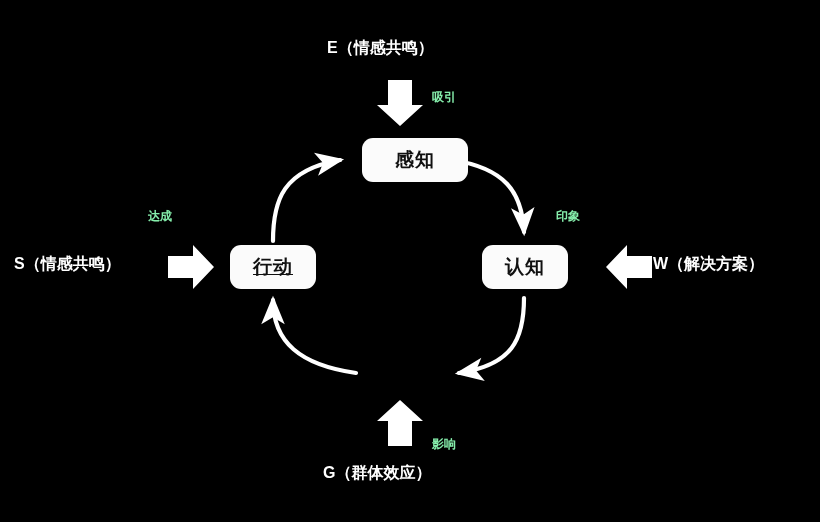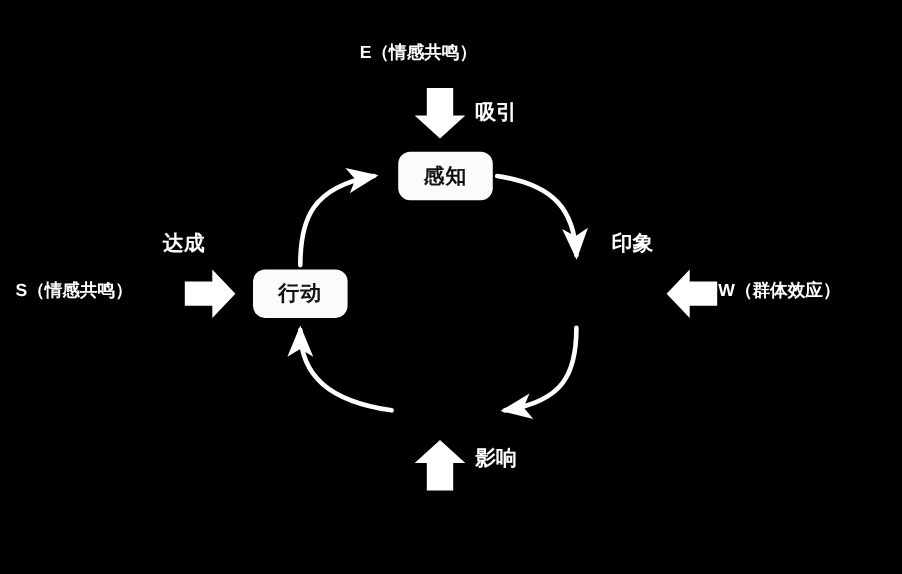--- a/index.html
+++ b/index.html
@@ -29,51 +29,51 @@
     display: flex;
     align-items: center;
     justify-content: center;
     color: #111111;
     font-size: 19px;
     font-weight: 600;
     letter-spacing: 1px;
     box-sizing: border-box;
     z-index: 5;
   }
-  .node-perceive { left: 362px; top: 138px; width: 86px; height: 44px; }
+  .node-perceive { left: 362px; top: 138px; width: 106px; height: 44px; }
   .node-cognize  { left: 482px; top: 245px; width: 86px; height: 44px; }
   .node-decide   { left: 362px; top: 350px; width: 86px; height: 44px; }
-  .node-act      { left: 230px; top: 245px; width: 86px; height: 44px; }
+  .node-act      { left: 230px; top: 245px; width: 86px; height: 44px; text-decoration: underline; }
 
   .ext-label {
     position: absolute;
     color: #ffffff;
     font-size: 16px;
     font-weight: bold;
     white-space: nowrap;
     z-index: 6;
     letter-spacing: 0px;
   }
   .label-e { left: 327px; top: 38px; }
   .label-g { left: 323px; top: 463px; }
   .label-s { left: 14px;  top: 254px; }
   .label-w { left: 653px; top: 254px; }
 
   .edge-label {
     position: absolute;
-    color: #ffffff;
-    font-size: 19px;
+    color: #86efac;
+    font-size: 12px;
     font-weight: 600;
     white-space: nowrap;
     z-index: 6;
     text-align: right;
   }
   .label-attract { left: 432px; top: 89px; }
   .label-impress { left: 556px; top: 208px; }
-  .label-influence { left: 432px; top: 404px; }
+  .label-influence { left: 432px; top: 436px; }
   .label-achieve { left: 148px; top: 208px; }
 </style>
 </head>
 <body>
 
 <div id="canvas">
 
   <svg class="svg-layer" viewBox="0 0 820 522" xmlns="http://www.w3.org/2000/svg">
     <defs>
       <marker id="ah" markerWidth="10" markerHeight="10" refX="6.2" refY="3.2" orient="auto" markerUnits="strokeWidth">
@@ -97,26 +97,30 @@
     <polygon fill="#ffffff" points="400,400 423,421 412,421 412,446 388,446 388,421 377,421"></polygon>
 
     <polygon fill="#ffffff" points="168,256 193,256 193,245 214,267 193,289 193,278 168,278"></polygon>
 
     <polygon fill="#ffffff" points="606,267 627,245 627,256 652,256 652,278 627,278 627,289"></polygon>
   </svg>
 
   <div class="node node-perceive">
     <span>感知</span>
   </div>
+  <div class="node node-cognize">
+    <span>认知</span>
+  </div>
   <div class="node node-act">
     <span>行动</span>
   </div>
 
   <div class="ext-label label-e">E（情感共鸣）</div>
-  <div class="ext-label label-w">W（群体效应）</div>
+  <div class="ext-label label-w">W（解决方案）</div>
+  <div class="ext-label label-g">G（群体效应）</div>
   <div class="ext-label label-s">S（情感共鸣）</div>
 
   <div class="edge-label label-attract">吸引</div>
   <div class="edge-label label-impress">印象</div>
   <div class="edge-label label-influence">影响</div>
   <div class="edge-label label-achieve">达成</div>
 
 </div>
 
 </body></html>

